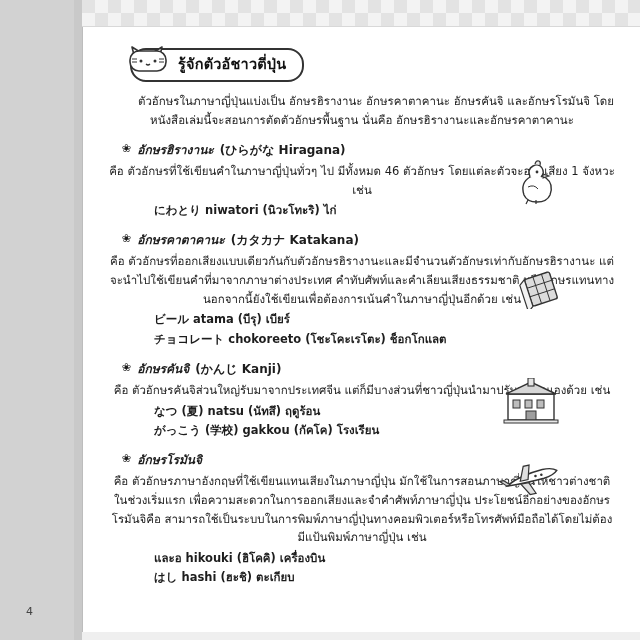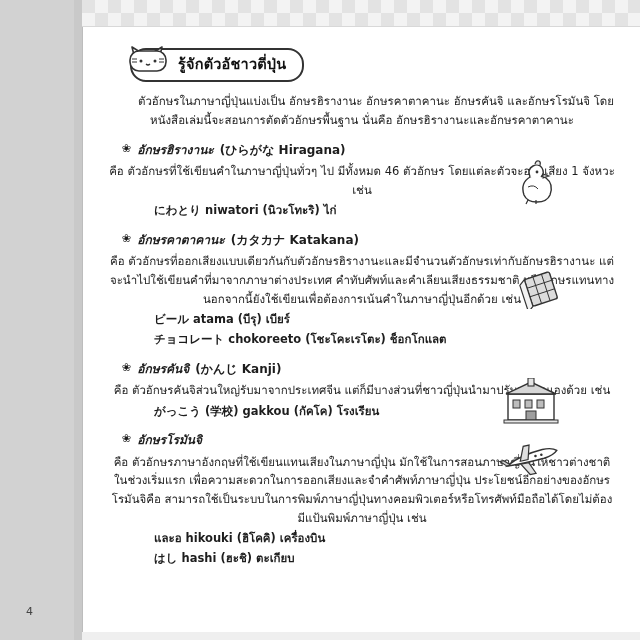--- a/index.html
+++ b/index.html
@@ -207,20 +207,21 @@
     </div>
 
     
     <div class="block">
       <div class="sec">
         <span class="flower">❀</span>
         <span class="sec-title">อักษรคันจิ</span>
         <span class="sec-sub">(かんじ Kanji)</span>
       </div>
       <p class="body noindent">คือ ตัวอักษรคันจิส่วนใหญ่รับมาจากประเทศจีน แต่ก็มีบางส่วนที่ชาวญี่ปุ่นนำมาปรับเปลี่ยนเองด้วย เช่น</p>
+      <div class="example">なつ (夏) natsu (นัทสึ) ฤดูร้อน</div>
       <div class="example">がっこう (学校) gakkou (กัคโค) โรงเรียน</div>
       <span class="ill" style="top:18px; right:56px;">
         <svg width="58" height="46" viewBox="0 0 58 46">
           <rect x="6" y="16" width="46" height="26" fill="#fff" stroke="#333" stroke-width="1.4"></rect>
           <path d="M4 16 L29 4 L54 16 Z" fill="#d6d6d6" stroke="#333" stroke-width="1.4"></path>
           <rect x="26" y="0" width="6" height="8" fill="#e5e5e5" stroke="#333" stroke-width="1.1"></rect>
           <rect x="11" y="22" width="7" height="8" fill="#bdbdbd" stroke="#333" stroke-width="1"></rect>
           <rect x="23" y="22" width="7" height="8" fill="#bdbdbd" stroke="#333" stroke-width="1"></rect>
           <rect x="35" y="22" width="7" height="8" fill="#bdbdbd" stroke="#333" stroke-width="1"></rect>
           <rect x="24" y="33" width="10" height="9" fill="#9e9e9e" stroke="#333" stroke-width="1"></rect>

